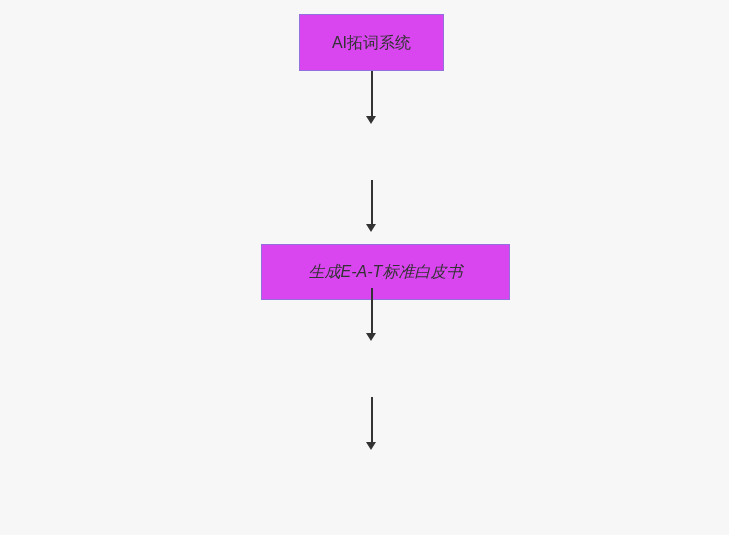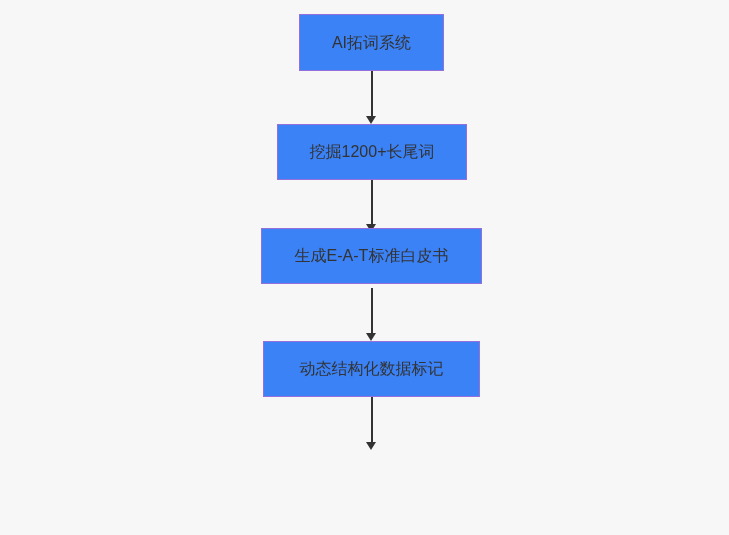--- a/index.html
+++ b/index.html
@@ -11,21 +11,21 @@
   .canvas {
     position: relative;
     width: 729px;
     height: 535px;
     background: #f7f7f7;
     overflow: hidden;
   }
   .node {
     position: absolute;
     box-sizing: border-box;
-    background: #3b82f6;
+    background: #d946ef;
     border: 1.5px solid #9370DB;
     display: flex;
     align-items: center;
     justify-content: center;
     color: #333333;
     font-size: 16px;
     line-height: 1.2;
     text-align: center;
     white-space: nowrap;
   }
@@ -48,21 +48,21 @@
     left: 1px;
     width: 0;
     height: 0;
     border-left: 5.5px solid transparent;
     border-right: 5.5px solid transparent;
     border-top: 8px solid #333333;
   }
   
   #node-0 { left: 299px; top: 14px;  width: 145px; height: 57px; }
   #node-1 { left: 277px; top: 124px; width: 190px; height: 56px; }
-  #node-2 { left: 261px; top: 228px; width: 221px; height: 56px; }
+  #node-2 { left: 261px; top: 244px; width: 249px; height: 56px; font-style: italic; }
   #node-3 { left: 263px; top: 341px; width: 217px; height: 56px; }
   #node-4 { left: 255px; top: 450px; width: 234px; height: 57px; }
   
   #edge-0 { left: 365px; top: 71px;  height: 53px; }
   #edge-1 { left: 365px; top: 180px; height: 52px; }
   #edge-2 { left: 365px; top: 288px; height: 53px; }
   #edge-3 { left: 365px; top: 397px; height: 53px; }
 </style>
 </head>
 <body>
@@ -71,41 +71,35 @@
 
   <div class="node" id="node-0">
     <span class="node-label">AI拓词系统</span>
   </div>
 
   <div class="edge" id="edge-0">
     <div class="edge-line"></div>
     <div class="edge-head"></div>
   </div>
 
-  <div class="node" id="node-1">
-    <span class="node-label">挖掘1200+长尾词</span>
-  </div>
 
   <div class="edge" id="edge-1">
     <div class="edge-line"></div>
     <div class="edge-head"></div>
   </div>
 
   <div class="node" id="node-2">
     <span class="node-label">生成E-A-T标准白皮书</span>
   </div>
 
   <div class="edge" id="edge-2">
     <div class="edge-line"></div>
     <div class="edge-head"></div>
   </div>
 
-  <div class="node" id="node-3">
-    <span class="node-label">动态结构化数据标记</span>
-  </div>
 
   <div class="edge" id="edge-3">
     <div class="edge-line"></div>
     <div class="edge-head"></div>
   </div>
 
 
 </div>
 
 </body></html>

